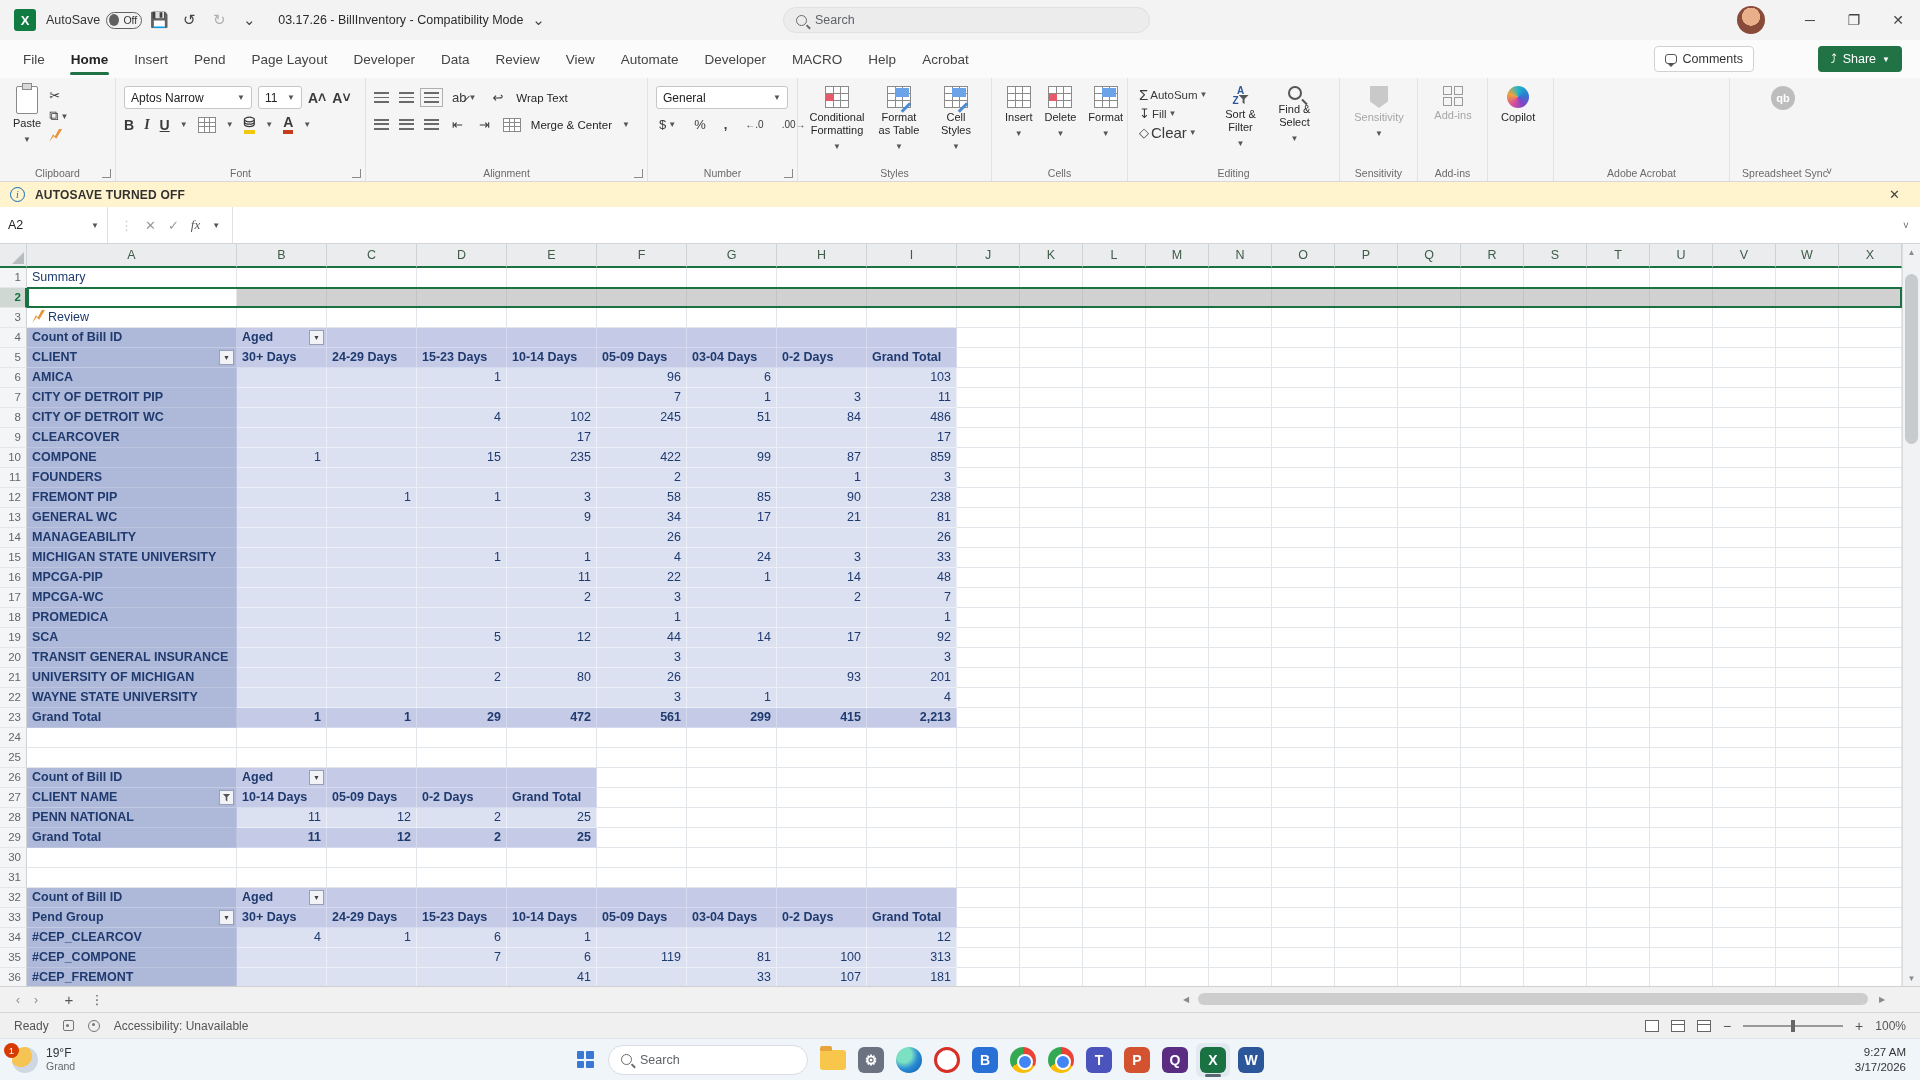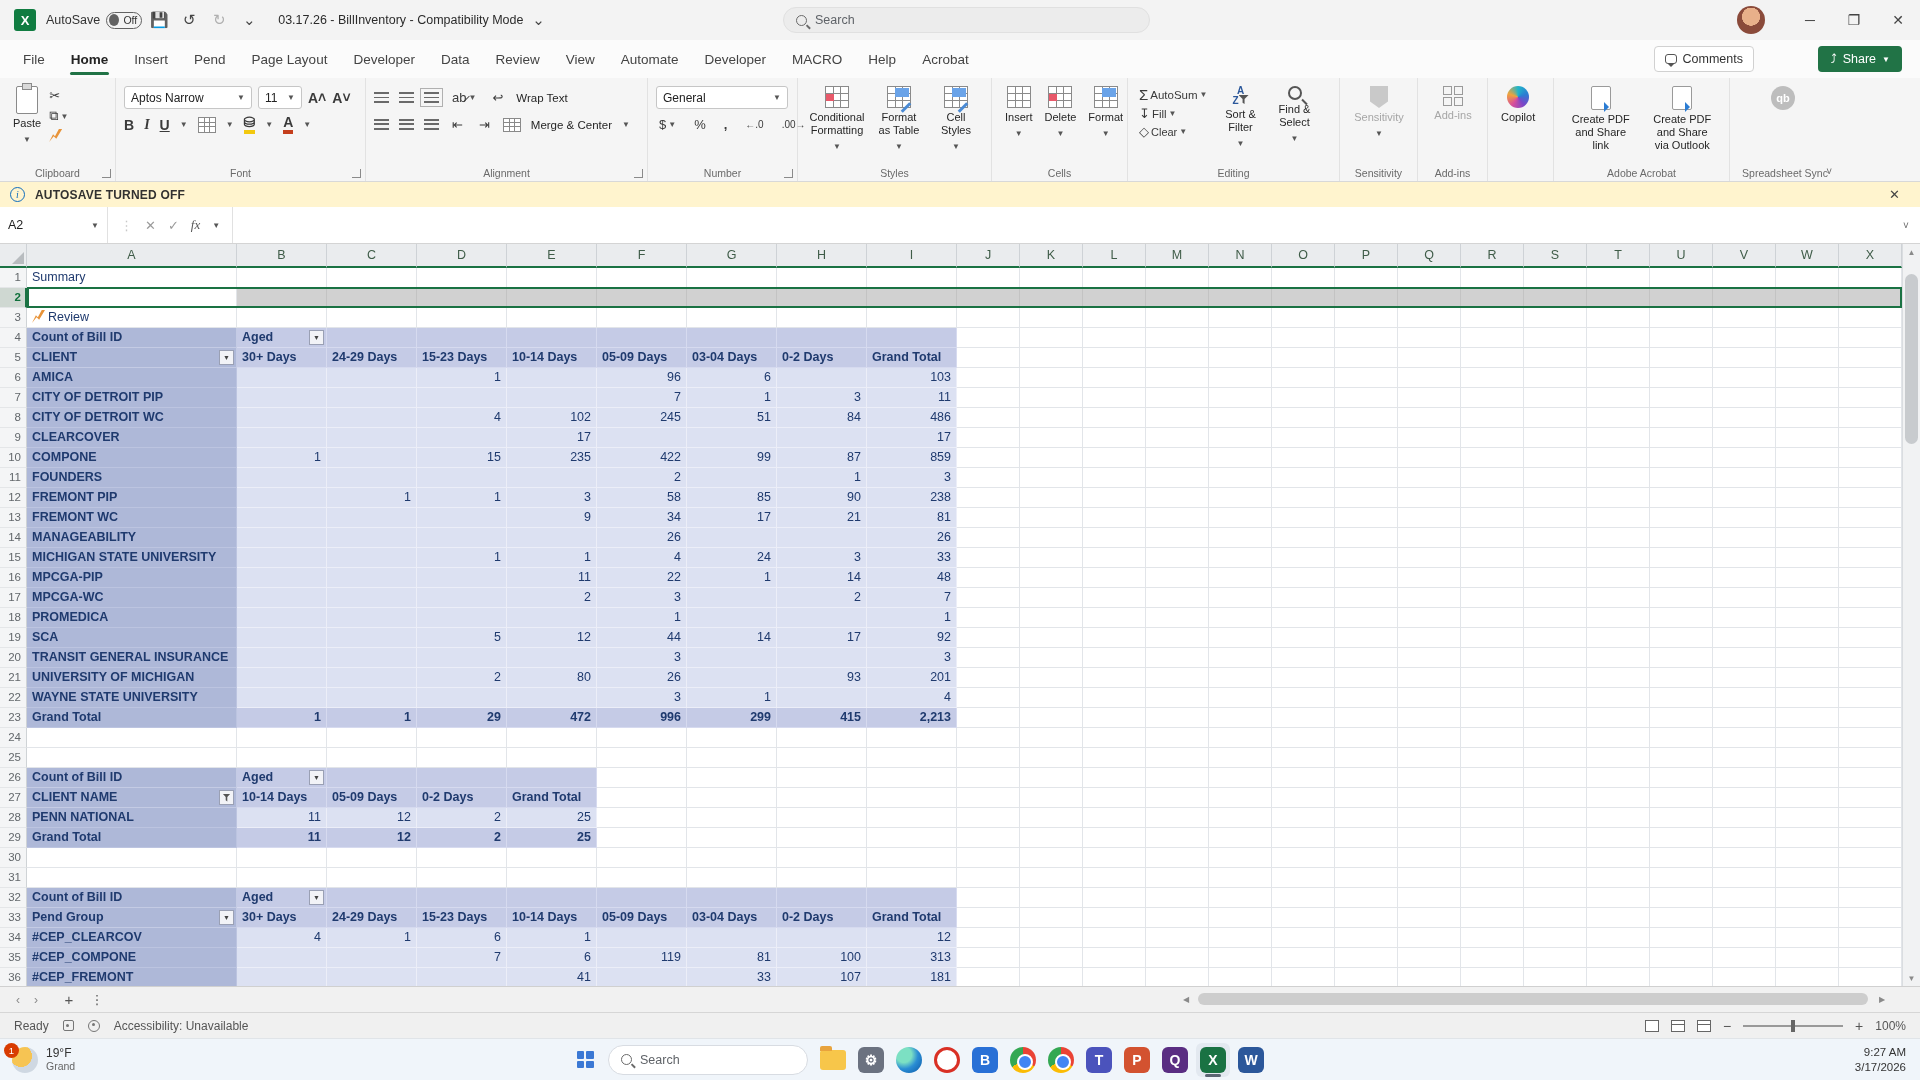--- a/index.html
+++ b/index.html
@@ -351,21 +351,21 @@
 
   <div class="rgroup" style="width:212px">
     <div style="display:flex;gap:6px">
       <div style="display:flex;flex-direction:column;gap:3px;padding-top:2px">
         <span class="sml">
             <span class="sigma">Σ</span> 
             <span style="font-size:11.5px">AutoSum</span> 
             <span class="chev">▼</span>
           </span>
         <span class="sml">↧ <span style="font-size:11.5px">Fill</span> <span class="chev">▼</span></span>
-        <span class="sml">◇ <span style="font-size:11px">Clear</span> <span class="chev">▼</span></span>
+        <span class="sml">◇ <span style="font-size:15px">Clear</span> <span class="chev">▼</span></span>
       </div>
       <div class="bigbtn" style="width:48px">
         <span class="sortico">A<br>Z<span class="funnel-s"></span></span>
         <span>Sort &amp; Filter</span>
           <span class="chev">▼</span>
       </div>
       <div class="bigbtn" style="width:48px">
         <span class="magbig"></span>
         <span>Find &amp; Select</span>
           <span class="chev">▼</span>
@@ -397,30 +397,20 @@
   </div>
 
   <div class="rgroup" style="width:66px;border-right:1px solid #e2e2e2">
     <div class="bigbtn">
       <span class="copilotico"></span>
       <span>Copilot</span>
     </div>
   </div>
 
   <div class="rgroup" style="width:176px">
-    <div style="display:flex;gap:4px">
-      <div class="bigbtn" style="width:80px">
-        <span class="pdfico"></span>
-        <span>Create PDF and Share link</span>
-      </div>
-      <div class="bigbtn" style="width:80px">
-        <span class="pdfico"></span>
-        <span>Create PDF and Share via Outlook</span>
-      </div>
-    </div>
     <div class="glabel">Adobe Acrobat</div>
   </div>
 
   <div class="rgroup" style="width:110px;border-right:none">
     <div class="bigbtn dis-txt" style="width:90px">
       <span class="qbico">qb</span>
     </div>
     <div class="glabel">Spreadsheet Sync</div>
     <span class="collapse-chev">˅</span>
   </div>
@@ -795,21 +785,21 @@
       <div class="gc" style="width: 63px;"></div>
       <div class="gc" style="width: 63px;"></div>
       <div class="gc" style="width: 63px;"></div>
       <div class="gc" style="width: 63px;"></div>
       <div class="gc" style="width: 63px;"></div>
       <div class="gc" style="width: 63px;"></div>
       <div class="gc" style="width: 63px;"></div>
     </div>
     <div class="grow">
       <div class="gut">13</div>
-      <div class="gc p-rowlab" style="width: 210px;">FREMONT WC</div>
+      <div class="gc p-rowlab" style="width: 210px;">GENERAL WC</div>
       <div class="gc p-dat num" style="width: 90px;"></div>
       <div class="gc p-dat num" style="width: 90px;"></div>
       <div class="gc p-dat num" style="width: 90px;"></div>
       <div class="gc p-dat num" style="width: 90px;">9</div>
       <div class="gc p-dat num" style="width: 90px;">34</div>
       <div class="gc p-dat num" style="width: 90px;">17</div>
       <div class="gc p-dat num" style="width: 90px;">21</div>
       <div class="gc p-dat num" style="width: 90px;">81</div>
       <div class="gc" style="width: 63px;"></div>
       <div class="gc" style="width: 63px;"></div>
@@ -1070,21 +1060,21 @@
       <div class="gc" style="width: 63px;"></div>
       <div class="gc" style="width: 63px;"></div>
     </div>
     <div class="grow">
       <div class="gut">23</div>
       <div class="gc p-rowlab" style="width: 210px;">Grand Total</div>
       <div class="gc p-tot num" style="width: 90px;">1</div>
       <div class="gc p-tot num" style="width: 90px;">1</div>
       <div class="gc p-tot num" style="width: 90px;">29</div>
       <div class="gc p-tot num" style="width: 90px;">472</div>
-      <div class="gc p-tot num" style="width: 90px;">996</div>
+      <div class="gc p-tot num" style="width: 90px;">561</div>
       <div class="gc p-tot num" style="width: 90px;">299</div>
       <div class="gc p-tot num" style="width: 90px;">415</div>
       <div class="gc p-tot num" style="width: 90px;">2,213</div>
       <div class="gc" style="width: 63px;"></div>
       <div class="gc" style="width: 63px;"></div>
       <div class="gc" style="width: 63px;"></div>
       <div class="gc" style="width: 63px;"></div>
       <div class="gc" style="width: 63px;"></div>
       <div class="gc" style="width: 63px;"></div>
       <div class="gc" style="width: 63px;"></div>

